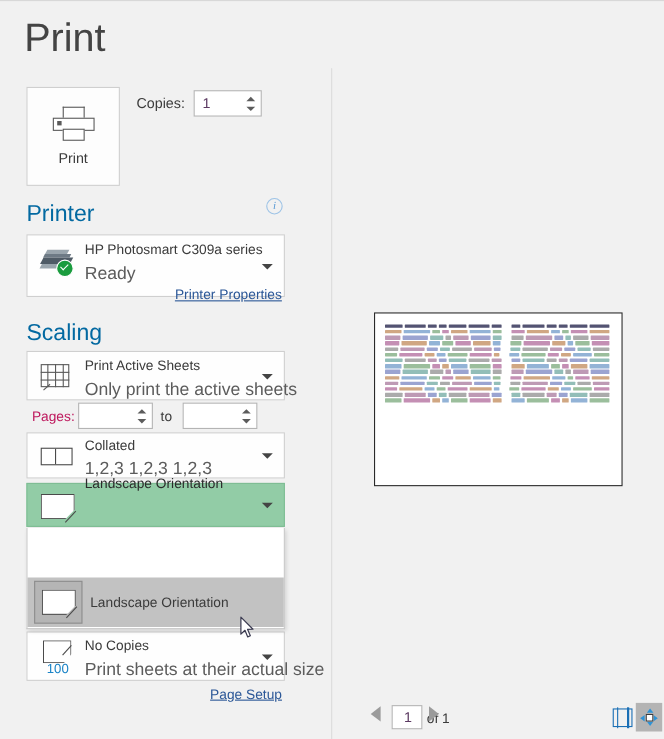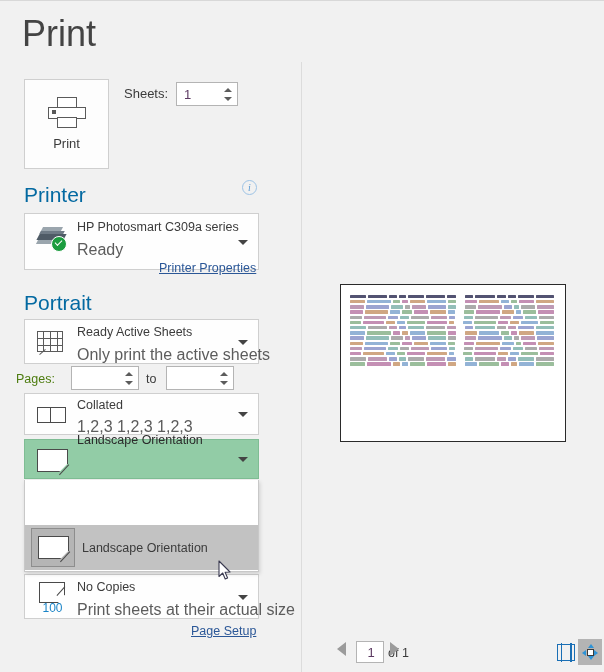--- a/index.html
+++ b/index.html
@@ -268,23 +268,23 @@
     position: absolute; left: 3px; bottom: 0;
     width: 8px; height: 1.2px;
     background: #5a5a5a;
     transform: rotate(-42deg);
     transform-origin: left bottom;
   }
 
   
   .pages-label {
     position: absolute;
-    left: 16px; top: 371px;
+    left: 29px; top: 371px;
     font-size: 12.5px;
-    color: #4d7c0f;
+    color: #be185d;
   }
   #pages-from { left: 71px; top: 365px; width: 68px; height: 24px; }
   .to-label {
     position: absolute;
     left: 146px; top: 371px;
     font-size: 12.5px;
     color: #3b3b3b;
   }
   #pages-to { left: 166px; top: 365px; width: 68px; height: 24px; }
 
@@ -559,21 +559,21 @@
   <div class="print-btn">
     <div class="printer-big">
       <div class="top"></div>
       <div class="body"></div>
       <div class="dot"></div>
       <div class="tray"></div>
     </div>
     <div class="label">Print</div>
   </div>
 
-  <div class="copies-label">Sheets:</div>
+  <div class="copies-label">Copies:</div>
   <div class="spin" id="copies-spin">
     <div class="val">1</div>
     <div class="arrows">
       <i class="up"></i>
       <i class="dn"></i>
     </div>
   </div>
 
   <div class="section-head" id="printer-head">Printer</div>
   <div class="info-icon">i</div>
@@ -588,34 +588,34 @@
     </div>
     <div class="txt">
       <div class="t1">HP Photosmart C309a series</div>
       <div class="t2">Ready</div>
     </div>
     <div class="caret"></div>
   </div>
 
   <div class="link" id="printer-props">Printer Properties</div>
 
-  <div class="section-head" id="settings-head">Portrait</div>
+  <div class="section-head" id="settings-head">Scaling</div>
 
   <div class="combo" id="sheets-combo">
     <div class="grid-icon">
       <div class="gi"></div>
       <div class="h1"></div>
         <div class="h2"></div>
       <div class="v1"></div>
         <div class="v2"></div>
         <div class="v3"></div>
       <div class="diag"></div>
     </div>
     <div class="txt">
-      <div class="t1">Ready Active Sheets</div>
+      <div class="t1">Print Active Sheets</div>
       <div class="t2">Only print the active sheets</div>
     </div>
     <div class="caret"></div>
   </div>
 
   <div class="pages-label">Pages:</div>
   <div class="spin" id="pages-from">
     <div class="val"></div>
     <div class="arrows">
       <i class="up"></i>

